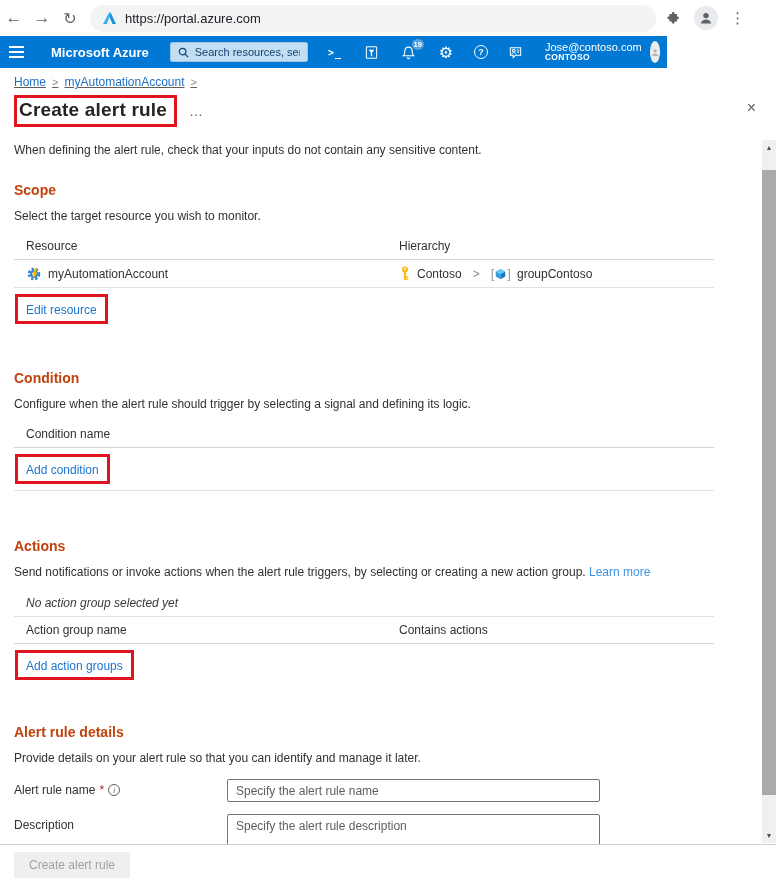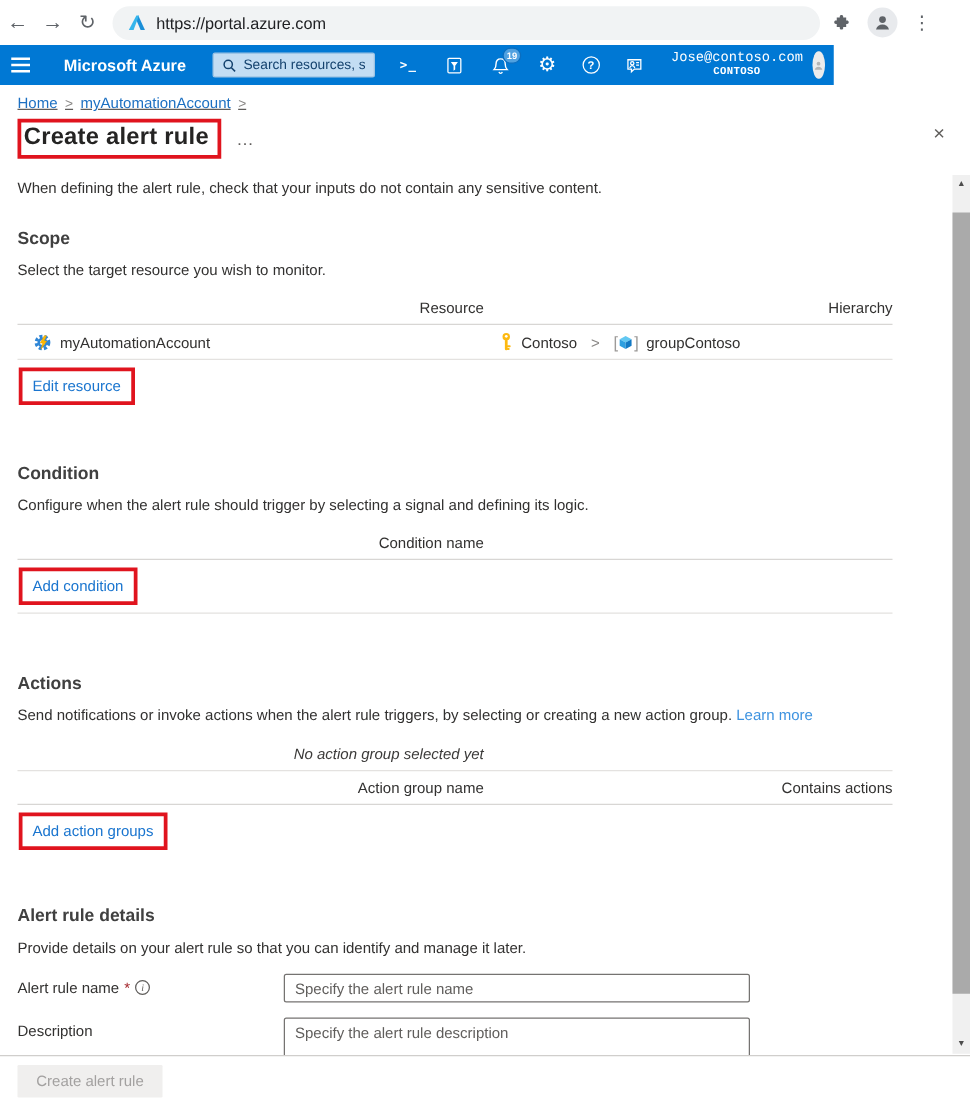--- a/index.html
+++ b/index.html
@@ -25,21 +25,21 @@
   .brand { font-size:13px; font-weight:bold; white-space:nowrap; margin-left:18px; cursor:pointer; }
   .az-search { margin-left:21px; width:276px; height:20px; background:#c3ddf3; border:1px solid #9ec4e4; border-radius:2px; display:flex; align-items:center; padding:0 7px; gap:6px; }
   .az-search input { border:0; background:transparent; outline:none; font-size:11px; color:#14426e; width:100%; font-family:"Liberation Sans", sans-serif; }
   .az-search input::placeholder { color:#14426e; opacity:1; }
   .az-icons { display:flex; align-items:center; gap:19px; margin-left:18px; }
   .az-ic { color:#fff; font-size:14px; cursor:pointer; position:relative; display:flex; align-items:center; justify-content:center; width:18px; height:18px; }
   .az-ic.shell { font-family:"DejaVu Sans Mono", monospace; font-size:10px; font-weight:bold; letter-spacing:1px; }
   .az-ic.gear-glyph { font-size:16px; }
   .az-ic.help-circle { border:1.4px solid #fff; border-radius:50%; width:14px; height:14px; font-size:9px; font-weight:bold; }
   .badge { position:absolute; top:-5px; right:-7px; min-width:13px; height:13px; border-radius:7px; background:#50a1e0; border:1px solid #0a6ec0; color:#fff; font-size:7.5px; display:flex; align-items:center; justify-content:center; padding:0 2px; font-weight:bold; }
-  .account { margin-left:20px; text-align:center; line-height:1.15; cursor:pointer;font-family:Liberation Mono, monospace; }
+  .account { margin-left:20px; text-align:left; line-height:1.15; cursor:pointer; }
   .account .email { font-size:11px; }
   .account .dir { font-size:8.5px; font-weight:bold; letter-spacing:.3px; }
   .az-avatar { width:22px; height:22px; border-radius:50%; background:#ececec; margin:0 7px 0 8px; display:flex; align-items:center; justify-content:center; overflow:hidden; }
 
   
   .content { position:absolute; top:68px; left:0; right:0; bottom:0; background:#fff; }
   .inner { padding:7px 62px 0 14px; }
   .breadcrumb { font-size:12px; color:#605e5c;text-decoration:underline; }
   .breadcrumb a { color:#1d70c2; text-decoration:none; cursor:pointer; }
   .crumb-sep { color:#8a8886; margin:0 6px; font-size:11px; }
@@ -48,27 +48,27 @@
   .red-box { border:3px solid #e0141e; display:inline-block; }
   .title-box { padding:1px 7px 3px 2px; }
   h1.page-title { font-size:19px; font-weight:700; color:#252423; letter-spacing:.2px; white-space:nowrap; }
   .title-ellipsis { color:#605e5c; font-size:14px; margin-left:12px; letter-spacing:1px; cursor:pointer; }
   .close-x { position:absolute; top:32px; right:20px; font-size:16px; color:#605e5c; cursor:pointer; line-height:1; }
 
   .intro { margin-top:15px; font-size:12px; line-height:17px; color:#323130; }
   a.link { color:#3e93e0; text-decoration:none; cursor:pointer; }
   a.action-link { color:#1a75cf; text-decoration:none; cursor:pointer; font-size:12px; }
 
-  .section-heading { font-size:14px; font-weight:700; color:#404040; }
+  .section-heading { font-size:14px; font-weight:700; color:#c2410c; }
   .section-desc { font-size:12px; color:#323130; margin-top:11px; }
 
   .tbl { margin-top:10px; width:700px; }
   .tbl-row { display:grid; grid-template-columns:373px 1fr; align-items:center; }
   .tbl-head { height:27px; font-size:12px; color:#323130; border-bottom:1px solid #d8d6d4; }
-  .tbl-head > div, .tbl-body > div { padding-left:12px;text-align:right; }
+  .tbl-head > div, .tbl-body > div { padding-left:12px; }
   .tbl-body { height:28px; font-size:12px; border-bottom:1px solid #e4e2e0; }
   .cell-flex { display:flex; align-items:center; gap:6px; }
   .empty-italic { font-style:italic; color:#3b3a39; }
   .add-row { padding:6px 0 6px 4px; }
   .link-box { padding:3px 8px; margin-left:-3px; }
   .row-line { width:700px; border-bottom:1px solid #e4e2e0; }
 
   .sec-scope { margin-top:23px; }
   .sec-condition { margin-top:40px; }
   .sec-actions { margin-top:47px; }

